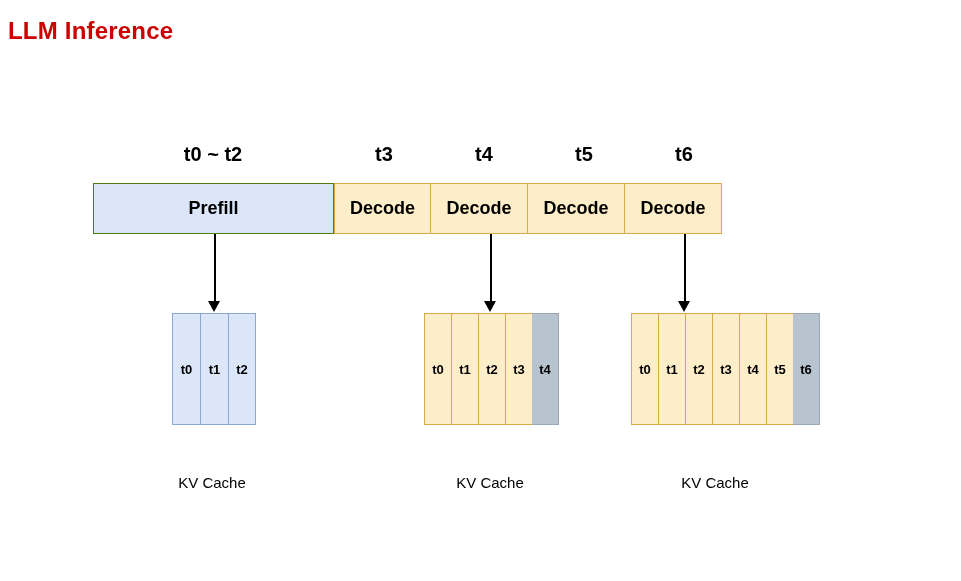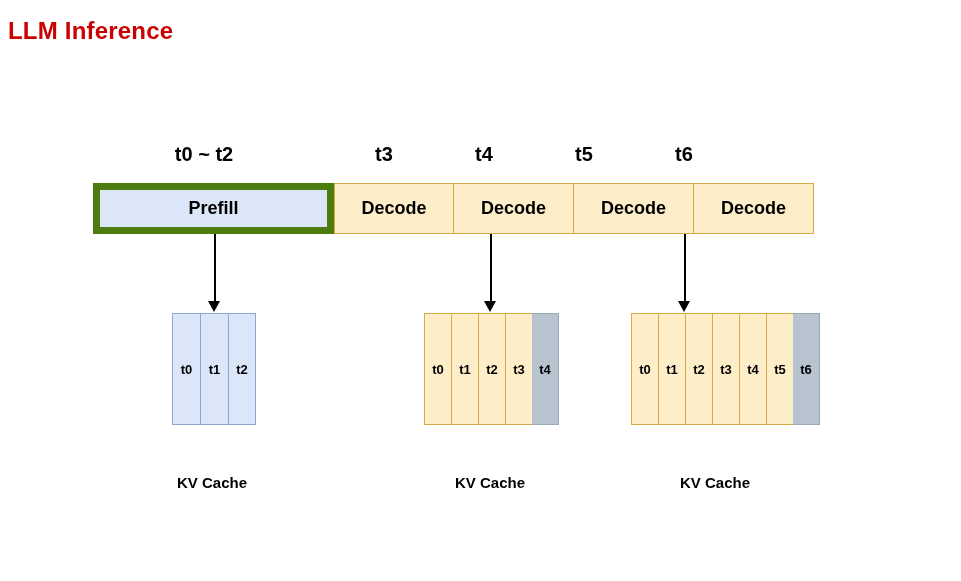--- a/index.html
+++ b/index.html
@@ -52,24 +52,24 @@
     align-items: center;
     justify-content: center;
     font-size: 18px;
     font-weight: bold;
     color: #000000;
     white-space: nowrap;
   }
   .phase-prefill {
     width: 241px;
     background: #dbe6f8;
-    border: 7px solid #4d7c0f;
+    border: 1px solid #4d7c0f;
   }
   .phase-decode {
-    width: 120px;
+    width: 97px;
     background: #fdeec9;
     border: 1px solid #d8ab46;
     border-left: none;
   }
   .phase-decode.first { border-left: 1px solid #d8ab46; }
 
   
   .arrow {
     position: absolute;
     width: 13px;
@@ -125,33 +125,33 @@
   .kv-cell.gray {
     background: #b7c3cf;
     border: 1px solid #9aa8b6;
     border-left-width: 0;
   }
 
   
   .kv-caption {
     position: absolute;
     font-size: 15px;
-    font-weight: bold;
+    font-weight: normal;
     color: #000000;
     text-align: center;
     white-space: nowrap;
   }
 </style>
 </head>
 <body>
 
 <div id="page-title">LLM Inference</div>
 
 <div id="tick-labels">
-    <div class="tick-label" style="left: 104px; width: 200px;">t0 ~ t2</div>
+    <div class="tick-label" style="left: 113px; width: 200px;">t0 ~ t2</div>
     <div class="tick-label" style="left: 334px; width: 100px;">t3</div>
     <div class="tick-label" style="left: 434px; width: 100px;">t4</div>
     <div class="tick-label" style="left: 534px; width: 100px;">t5</div>
     <div class="tick-label" style="left: 634px; width: 100px;">t6</div>
   </div>
 
 <div id="phase-bar">
     <div class="phase-cell phase-prefill">Prefill</div>
     <div class="phase-cell phase-decode first">Decode</div>
     <div class="phase-cell phase-decode">Decode</div>

